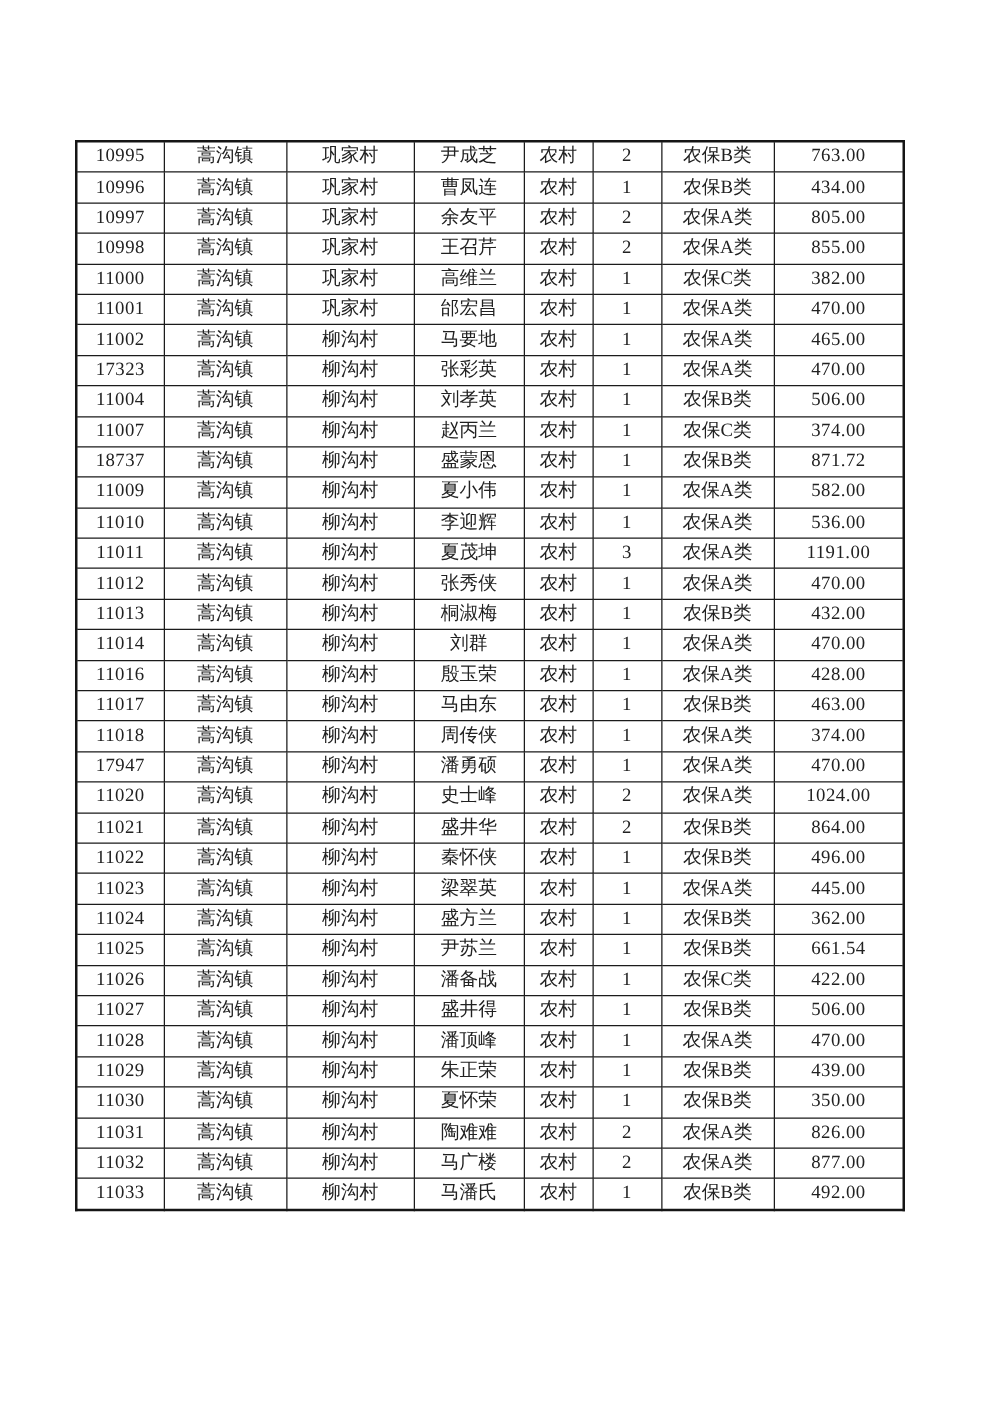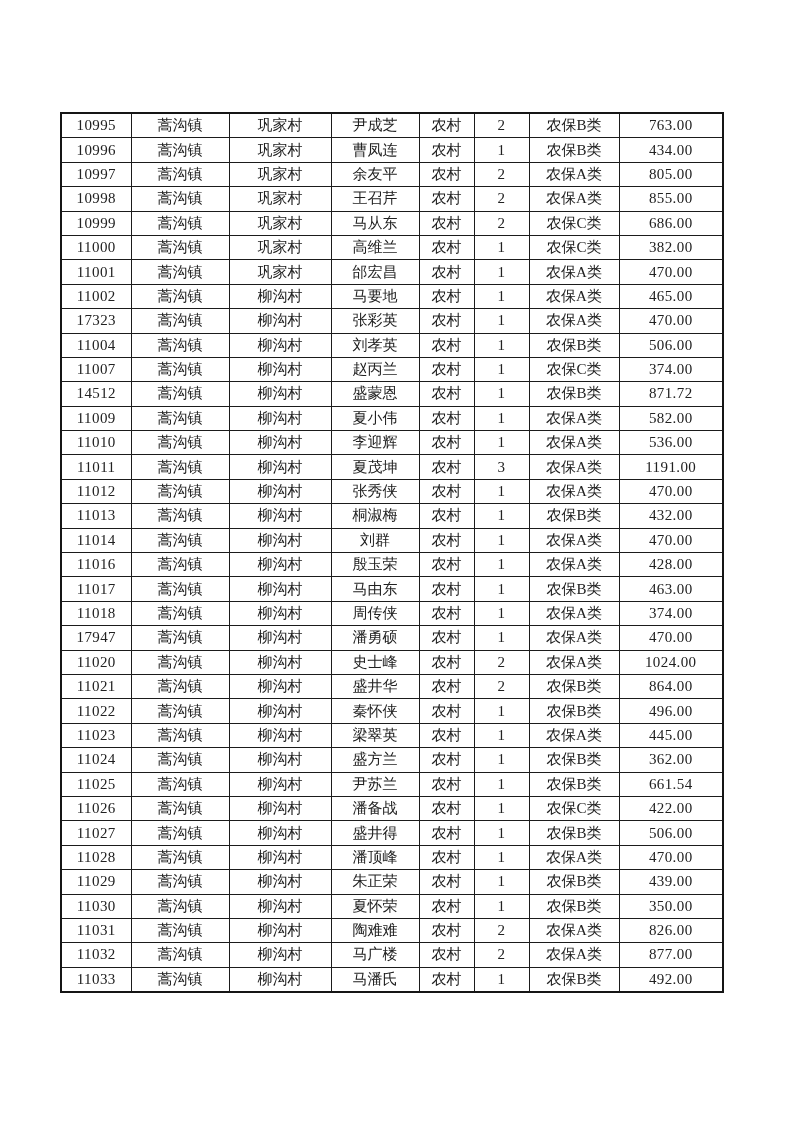--- a/index.html
+++ b/index.html
@@ -96,30 +96,20 @@
           <td class="num">10998</td>
           <td>蒿沟镇</td>
           <td>巩家村</td>
           <td>王召芹</td>
           <td>农村</td>
           <td class="num">2</td>
           <td>农保A类</td>
           <td class="num">855.00</td>
         </tr>
 
-        <tr>
-          <td class="num">10999</td>
-          <td>蒿沟镇</td>
-          <td>巩家村</td>
-          <td>马从东</td>
-          <td>农村</td>
-          <td class="num">2</td>
-          <td>农保C类</td>
-          <td class="num">686.00</td>
-        </tr>
 
         <tr>
           <td class="num">11000</td>
           <td>蒿沟镇</td>
           <td>巩家村</td>
           <td>高维兰</td>
           <td>农村</td>
           <td class="num">1</td>
           <td>农保C类</td>
           <td class="num">382.00</td>
@@ -176,21 +166,21 @@
           <td>蒿沟镇</td>
           <td>柳沟村</td>
           <td>赵丙兰</td>
           <td>农村</td>
           <td class="num">1</td>
           <td>农保C类</td>
           <td class="num">374.00</td>
         </tr>
 
         <tr>
-          <td class="num">14512</td>
+          <td class="num">18737</td>
           <td>蒿沟镇</td>
           <td>柳沟村</td>
           <td>盛蒙恩</td>
           <td>农村</td>
           <td class="num">1</td>
           <td>农保B类</td>
           <td class="num">871.72</td>
         </tr>
 
         <tr>

